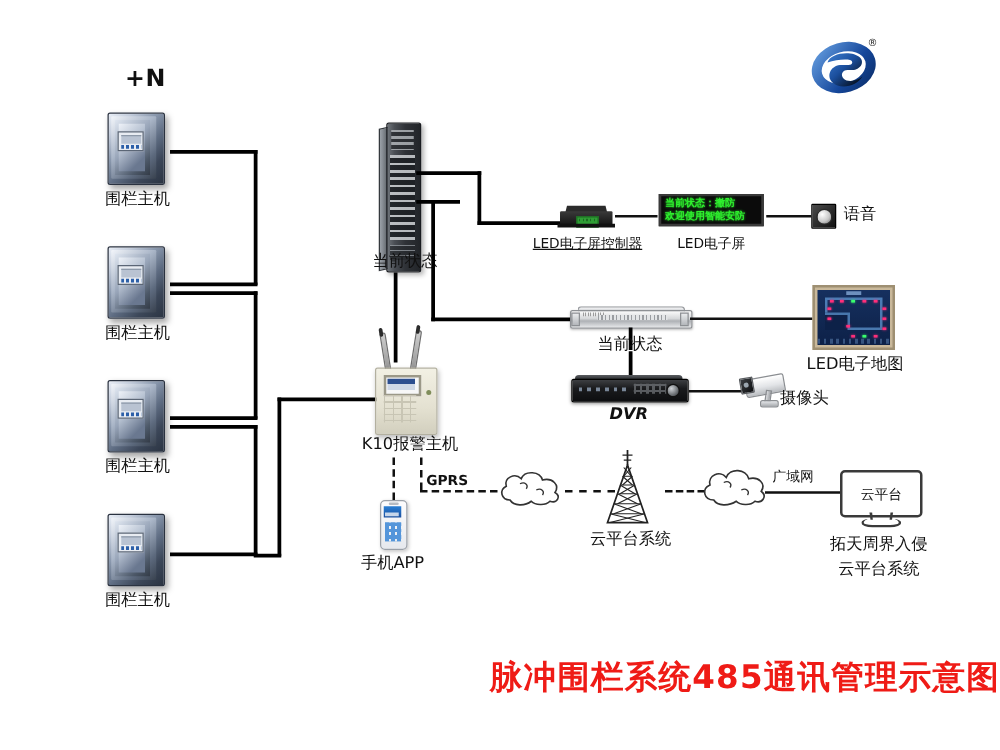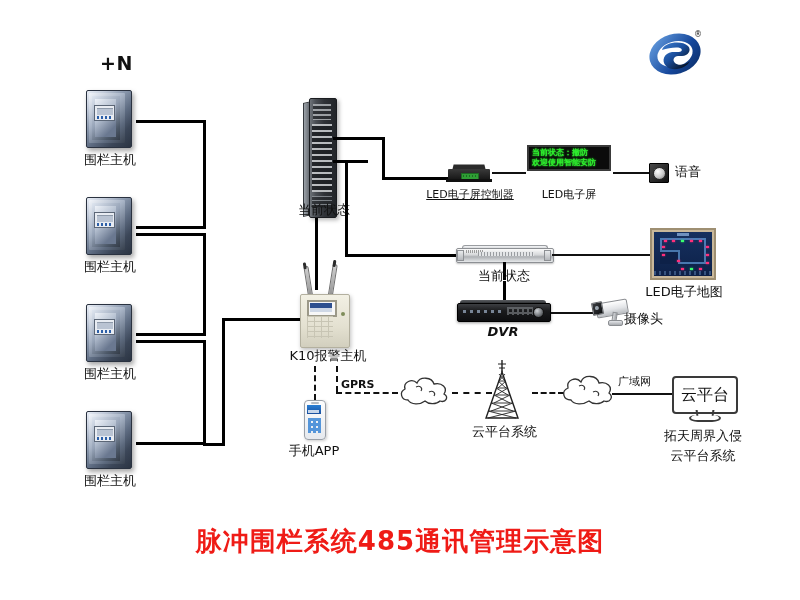--- a/index.html
+++ b/index.html
@@ -355,21 +355,21 @@
   
   .tower{position:absolute;}
 
   
   .mon{position:absolute;width:62px;height:46px;}
   .mon .scr{
     position:absolute;left:0;top:0;width:62px;height:34px;
     border:2px solid #3a3a3a;border-radius:4px;background:#fff;
     display:flex;align-items:center;justify-content:center;
   }
-  .mon .scr span{font-size:16px;color:#111;white-space:nowrap;}
+  .mon .scr span{font-size:11px;color:#111;white-space:nowrap;}
   .mon .neck{
     position:absolute;left:24px;top:34px;width:14px;height:6px;
     border-left:2px solid #3a3a3a;border-right:2px solid #3a3a3a;
     transform:perspective(20px) rotateX(-18deg);
   }
   .mon .base{
     position:absolute;left:17px;top:39px;width:28px;height:5px;
     border:2px solid #3a3a3a;border-radius:40% 40% 50% 50%/80% 80% 100% 100%;
     border-top:none;
   }
@@ -506,21 +506,21 @@
   <div class="ledctl" style="left:446px;top:164px;">
     <div class="top"></div>
       <div class="face"></div>
       <div class="grn"></div>
       <div class="base"></div>
   </div>
   <div class="abs lbl sm" style="left:406px;top:188px;width:128px;text-decoration:underline;">LED电子屏控制器</div>
 
   <div class="wire wh2" style="left:492px;top:172px;width:34px;"></div>
 
-  <div class="ledscr" style="left:527px;top:145px;">
+  <div class="ledscr" style="left:527px;top:155px;">
     <span>当前状态：撤防</span>
     <span>欢迎使用智能安防</span>
   </div>
   <div class="abs lbl sm" style="left:527px;top:188px;width:84px;">LED电子屏</div>
 
   <div class="wire wh2" style="left:613px;top:172px;width:36px;"></div>
 
   <div class="spk" style="left:649px;top:163px;">
     <div class="box"></div>
       <div class="cone"></div>
@@ -664,15 +664,15 @@
   <div class="mon" style="left:672px;top:376px;">
     <div class="scr">
       <span>云平台</span>
     </div>
     <div class="neck"></div>
     <div class="base"></div>
   </div>
   <div class="abs lbl" style="left:642px;top:428px;width:122px;">拓天周界入侵</div>
   <div class="abs lbl" style="left:642px;top:448px;width:122px;">云平台系统</div>
 
-  <div class="abs title" style="left:0;top:524px;width:800px;text-align:center;">脉冲围栏系统485通讯管理示意图</div>
+  <div class="abs title" style="left:0;top:524px;width:800px;text-align:right;">脉冲围栏系统485通讯管理示意图</div>
 
 </div>
 
 </body></html>

